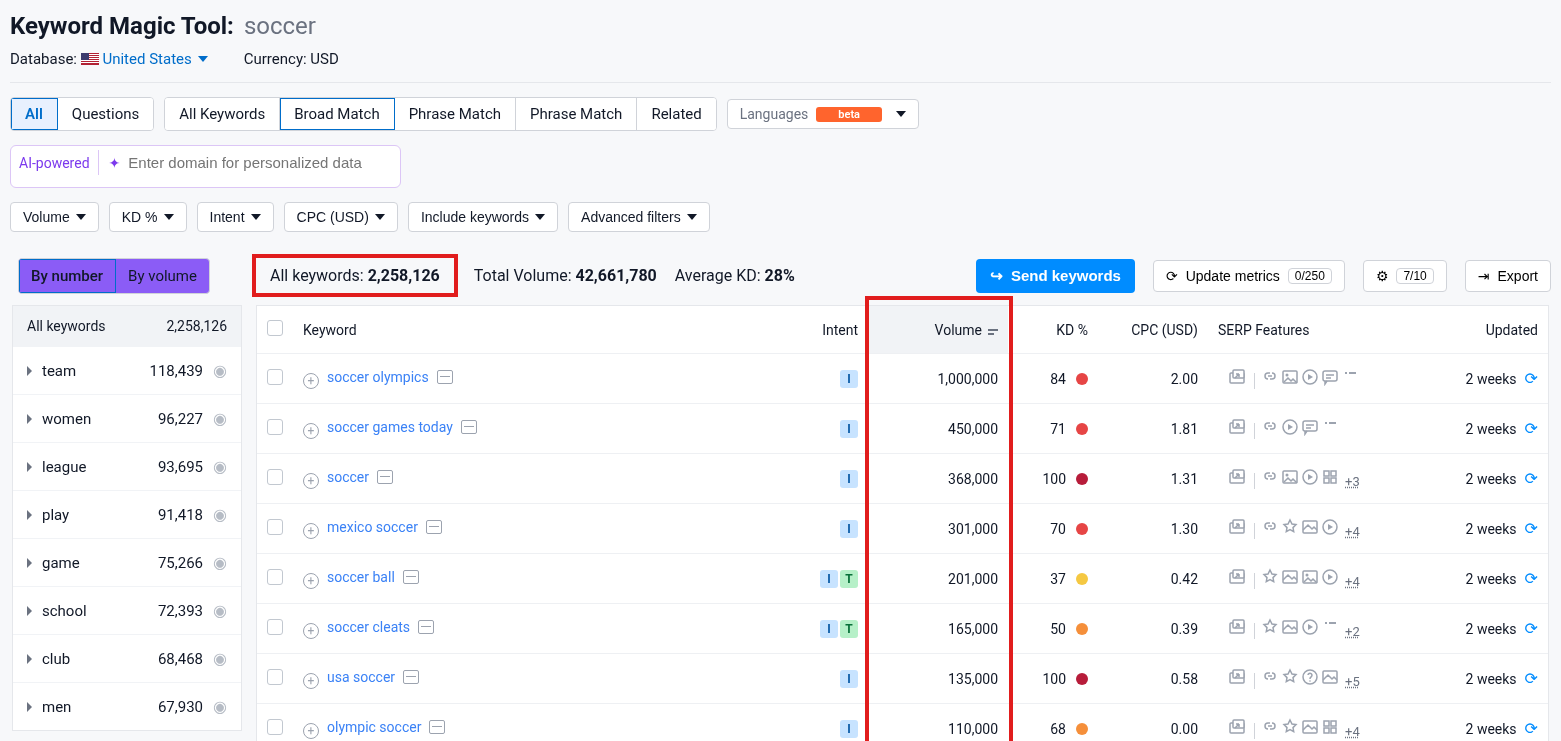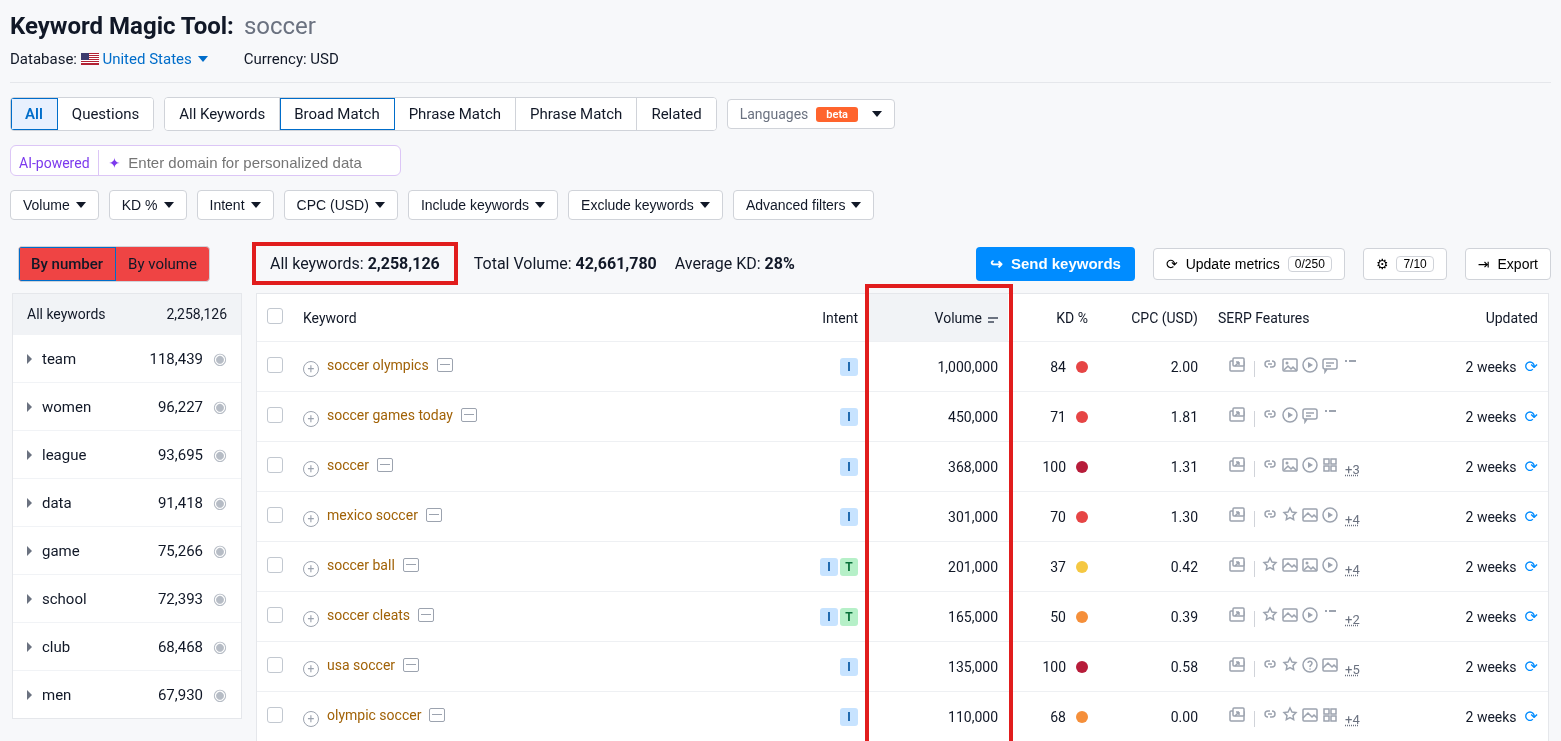--- a/index.html
+++ b/index.html
@@ -18,34 +18,34 @@
 .chev-right::before{content:"";display:inline-block;width:0;height:0;border-top:5px solid transparent;border-bottom:5px solid transparent;border-left:5px solid #6b7280;margin-right:10px;}
 hr.div { border: none; border-top: 1px solid #e5e7eb; margin: 0 10px; }
 
 .tab-row { display:flex; gap:10px; padding: 14px 10px; align-items:center; }
 .seg-group { display:flex; border:1px solid #d0d3d9; border-radius:4px; overflow:hidden; background:#fff;}
 .seg-btn { padding:7px 14px; font-size:15px; border-right:1px solid #d0d3d9; cursor:pointer; background:#fff; }
 .seg-btn:last-child { border-right:none; }
 .seg-btn.active-blue { background:#e8f0fe; color:#006dca; font-weight:600; outline:1px solid #006dca; outline-offset:-1px; }
 .seg-btn.active-plain { outline:1px solid #006dca; outline-offset:-1px; }
 .lang-btn { border:1px solid #d0d3d9; border-radius:4px; padding:6px 12px; background:#fff; color:#6b7280; cursor:pointer; display:flex; align-items:center; gap:8px; }
-.beta-badge { background:#ff642d; color:#fff; border-radius:3px; padding:1px 10px; font-size:11px; font-weight:600; }
+.beta-badge { background:#ff642d; color:#fff; border-radius:3px; padding:1px 22px; font-size:11px; font-weight:600; }
 
 .ai-row { display:flex; align-items:center; gap:10px; padding:0 10px 14px 10px; }
-.ai-pill { border:1px solid #dcc6f6; border-radius:6px; padding:4px 2px 0 8px; display:flex; align-items:center; gap:8px; background:#fff; }
+.ai-pill { border:1px solid #dcc6f6; border-radius:6px; padding:4px 2px 12px 8px; display:flex; align-items:center; gap:8px; background:#fff; }
 .ai-label { color:#7c3aed; font-size:14px; }
 .ai-input-wrap { border-left:1px solid #dcc6f6; padding:4px 10px; display:flex; align-items:center; gap:8px; }
 .ai-input { border:none; outline:none; font-size:15px; color:#9ca3af; width:260px; background:transparent; }
 .sparkle { color:#7c3aed; font-size:14px; }
 
 .filters-row { display:flex; gap:10px; padding:0 10px 14px 10px; flex-wrap:wrap; }
 .filter-btn { border:1px solid #d0d3d9; border-radius:4px; background:#fff; padding:6px 12px; font-size:14px; cursor:pointer; color:#111827; }
 
 .stats-row { display:flex; align-items:center; padding: 10px 10px 10px 18px; gap:18px; }
-.view-toggle { display:flex; border:1px solid #d0d3d9; border-radius:4px; overflow:hidden; background:#ef4444; }
+.view-toggle { display:flex; border:1px solid #d0d3d9; border-radius:4px; overflow:hidden; background:#8b5cf6; }
 .view-btn { padding:8px 12px; font-size:15px; border-right:1px solid #d0d3d9; cursor:pointer; }
 .view-btn:last-child{border-right:none;}
 .view-btn.active { outline:1px solid #006dca; outline-offset:-1px; font-weight:500; }
 .stat-block { font-size:16px; }
 .stat-block b { font-weight:700; }
 .redbox { outline: 4px solid #e11d1d; outline-offset:-2px; padding:10px 16px; }
 .spacer { flex:1; }
 .send-kw { background:#008cff; color:#fff; border:none; border-radius:4px; padding:8px 14px; font-size:15px; font-weight:600; cursor:pointer; display:flex; align-items:center; gap:8px; }
 .meta-btn { border:1px solid #d0d3d9; border-radius:4px; background:#fff; padding:7px 12px; font-size:14px; cursor:pointer; display:flex; align-items:center; gap:8px; }
 .chip { border:1px solid #d0d3d9; border-radius:4px; padding:0 6px; font-size:12px; }
@@ -56,21 +56,21 @@
 .side-item { display:flex; align-items:center; padding:14px 14px; border-top:1px solid #f1f3f6; font-size:15px; }
 .side-name { flex:1; }
 .side-count { color:#111827; margin-right:10px; }
 .eye { color:#b6bcc5; font-size:16px; }
 
 .table-wrap { flex:1; margin: 0 12px 0 14px; background:#fff; border:1px solid #e5e7eb; position:relative; }
 table { width:100%; border-collapse:collapse; }
 th, td { padding:14px 10px; text-align:left; font-size:14px; border-bottom:1px solid #eef0f3; }
 th { color:#111827; font-weight:400; font-size:14px; background:#fff; }
 th.sorted { background:#f1f3f6; }
-td.kw a { color:#a16207; text-decoration:none; }
+td.kw a { color:#3b82f6; text-decoration:none; }
 .plus-circle{display:inline-flex;width:16px;height:16px;border:1.5px solid #9ca3af;border-radius:50%;align-items:center;justify-content:center;color:#9ca3af;font-size:12px;margin-right:8px;vertical-align:-3px;}
 .plus-circle::before{content:"+";}
 .rect-ico{display:inline-block;width:16px;height:14px;border:1.5px solid #9ca3af;border-radius:2px;margin-left:8px;vertical-align:-2px;position:relative;}
 .rect-ico::after{content:"";position:absolute;left:2px;right:2px;top:5px;height:1.5px;background:#9ca3af;}
 .cb { width:16px;height:16px;border:1.5px solid #c2c8d0;border-radius:3px;display:inline-block; }
 .intent-badge{display:inline-flex;width:18px;height:18px;border-radius:3px;align-items:center;justify-content:center;font-size:12px;font-weight:700;margin-left:2px;}
 .intent-I{background:#c7e3ff;color:#0b5aa6;}
 .intent-T{background:#b6f0c8;color:#08703a;}
 .num{ text-align:right; }
 .kd-num{ text-align:right; padding-right:4px; width:60px;}
@@ -139,21 +139,20 @@
     </div>
   </div>
 </div>
 
 <div class="filters-row" id="filters-row">
     <button class="filter-btn chev-down">Volume</button>
     <button class="filter-btn chev-down">KD %</button>
     <button class="filter-btn chev-down">Intent</button>
     <button class="filter-btn chev-down">CPC (USD)</button>
     <button class="filter-btn chev-down">Include keywords</button>
-    <button class="filter-btn chev-down">Exclude keywords</button>
     <button class="filter-btn chev-down">Advanced filters</button>
   </div>
 
 <div class="stats-row">
   <div class="view-toggle">
     <div class="view-btn active">By number</div>
     <div class="view-btn">By volume</div>
   </div>
   <div class="redbox" style="margin-left:26px;">
     <span class="stat-block">
@@ -209,21 +208,21 @@
           <span class="eye">◉</span>
         </div>
         <div class="side-item">
           <span class="chev-right"></span>
           <span class="side-name">league</span>
           <span class="side-count">93,695</span>
           <span class="eye">◉</span>
         </div>
         <div class="side-item">
           <span class="chev-right"></span>
-          <span class="side-name">data</span>
+          <span class="side-name">play</span>
           <span class="side-count">91,418</span>
           <span class="eye">◉</span>
         </div>
         <div class="side-item">
           <span class="chev-right"></span>
           <span class="side-name">game</span>
           <span class="side-count">75,266</span>
           <span class="eye">◉</span>
         </div>
         <div class="side-item">

